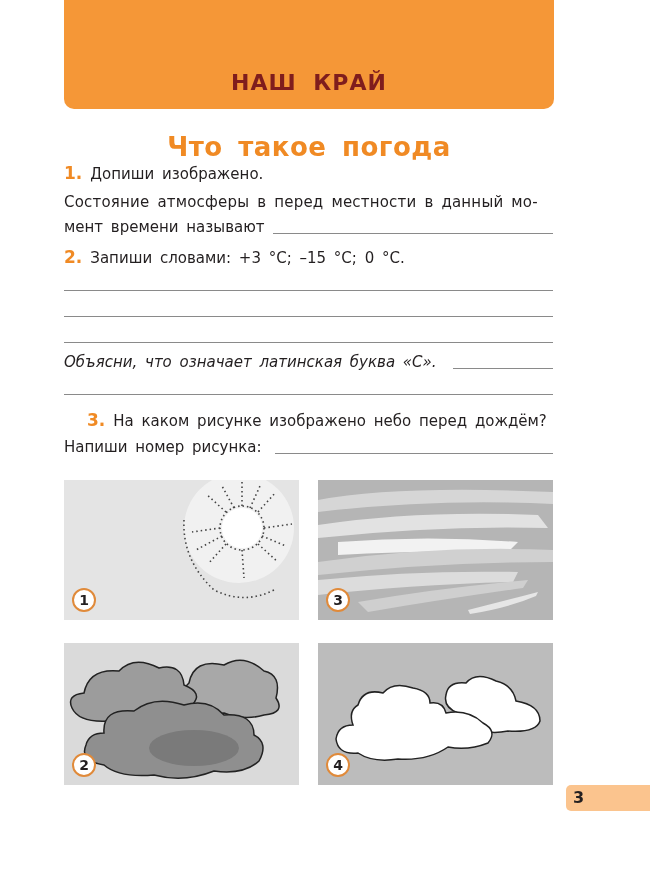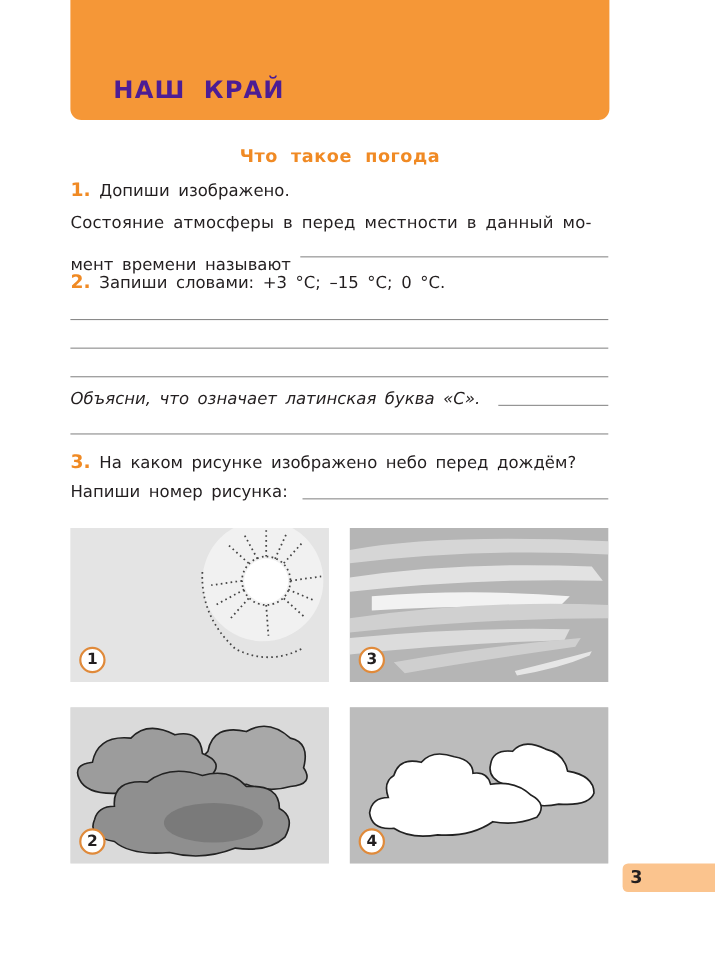--- a/index.html
+++ b/index.html
@@ -7,26 +7,26 @@
     width: 650px; height: 869px; position: relative; overflow: hidden;
     background: #ffffff;
     font-family: "DejaVu Sans", "Liberation Sans", sans-serif;
     color: #231f20;
   }
   .header {
     position: absolute; left: 64px; top: 0; width: 490px; height: 109px;
     background: #f59737; border-radius: 0 0 10px 10px;
   }
   .header-title {
-    position: absolute; left: 0; right: 0; top: 70px; text-align: left;
-    color: #4c1d95; font-weight: bold; font-size: 22px; letter-spacing: 1px; word-spacing: 8px; margin-left: 39px;
+    position: absolute; left: 0; right: 0; top: 70px; text-align: center;
+    color: #7f1d1d; font-weight: bold; font-size: 22px; letter-spacing: 1px; word-spacing: 8px;
   }
   .section-title {
     position: absolute; left: 64px; width: 490px; top: 132px; text-align: center;
-    color: #f08a24; font-weight: bold; font-size: 16px; letter-spacing: 0.5px; word-spacing: 6px;
+    color: #f08a24; font-weight: bold; font-size: 26px; letter-spacing: 0.5px; word-spacing: 6px;
   }
   .line-text {
     position: absolute; left: 64px; font-size: 15px; white-space: nowrap; word-spacing: 3px;
   }
   .num { color: #f08a24; font-weight: bold; font-size: 17px; margin-right: 8px; }
   .rule { position: absolute; height: 0; border-top: 1px solid #8a8a8a; }
   .pic {
     position: absolute; overflow: hidden; background: #d8d8d8;
   }
   .pic svg { position: absolute; left: 0; top: 0; }
@@ -49,34 +49,34 @@
 <div class="header">
   <div class="header-title">НАШ  КРАЙ</div>
 </div>
 
 <div class="section-title">Что  такое  погода</div>
 
 <div class="line-text" style="top:163px;">
   <span class="num">1.</span><span>Допиши  изображено.</span>
 </div>
 <div class="line-text" style="top:193px; letter-spacing:0.2px;">Состояние  атмосферы  в  перед  местности  в  данный  мо-</div>
-<div class="line-text" style="top:231px;">мент  времени  называют</div>
+<div class="line-text" style="top:218px;">мент  времени  называют</div>
 <div class="rule" style="left:273px; width:280px; top:233px;"></div>
 
 <div class="line-text" style="top:247px;text-align:right;">
   <span class="num">2.</span><span>Запиши  словами:  +3 °С;  –15 °С;  0 °С.</span>
 </div>
 <div class="rule" style="left:64px; width:489px; top:290px;"></div>
 <div class="rule" style="left:64px; width:489px; top:316px;"></div>
 <div class="rule" style="left:64px; width:489px; top:342px;"></div>
 <div class="line-text" style="top:353px;font-style:italic;">Объясни,  что  означает  латинская  буква  «С».</div>
 <div class="rule" style="left:453px; width:100px; top:368px;"></div>
 <div class="rule" style="left:64px; width:489px; top:394px;"></div>
 
-<div class="line-text" style="top:410px;">
+<div class="line-text" style="top:410px;margin-left:23px;">
   <span class="num">3.</span><span>На  каком  рисунке  изображено  небо  перед  дождём?</span>
 </div>
 <div class="line-text" style="top:438px;">Напиши  номер  рисунка:</div>
 <div class="rule" style="left:275px; width:278px; top:453px;"></div>
 
 <div class="pic" style="left:64px; top:480px; width:235px; height:140px; background:#e6e6e6;">
   <svg width="235" height="140">
     <rect width="235" height="140" fill="#e4e4e4"></rect>
     <circle cx="175" cy="48" r="55" fill="#f4f4f4" opacity="0.8"></circle>
     <g stroke="#444" stroke-width="1.6" stroke-dasharray="1.5,3" fill="none">

